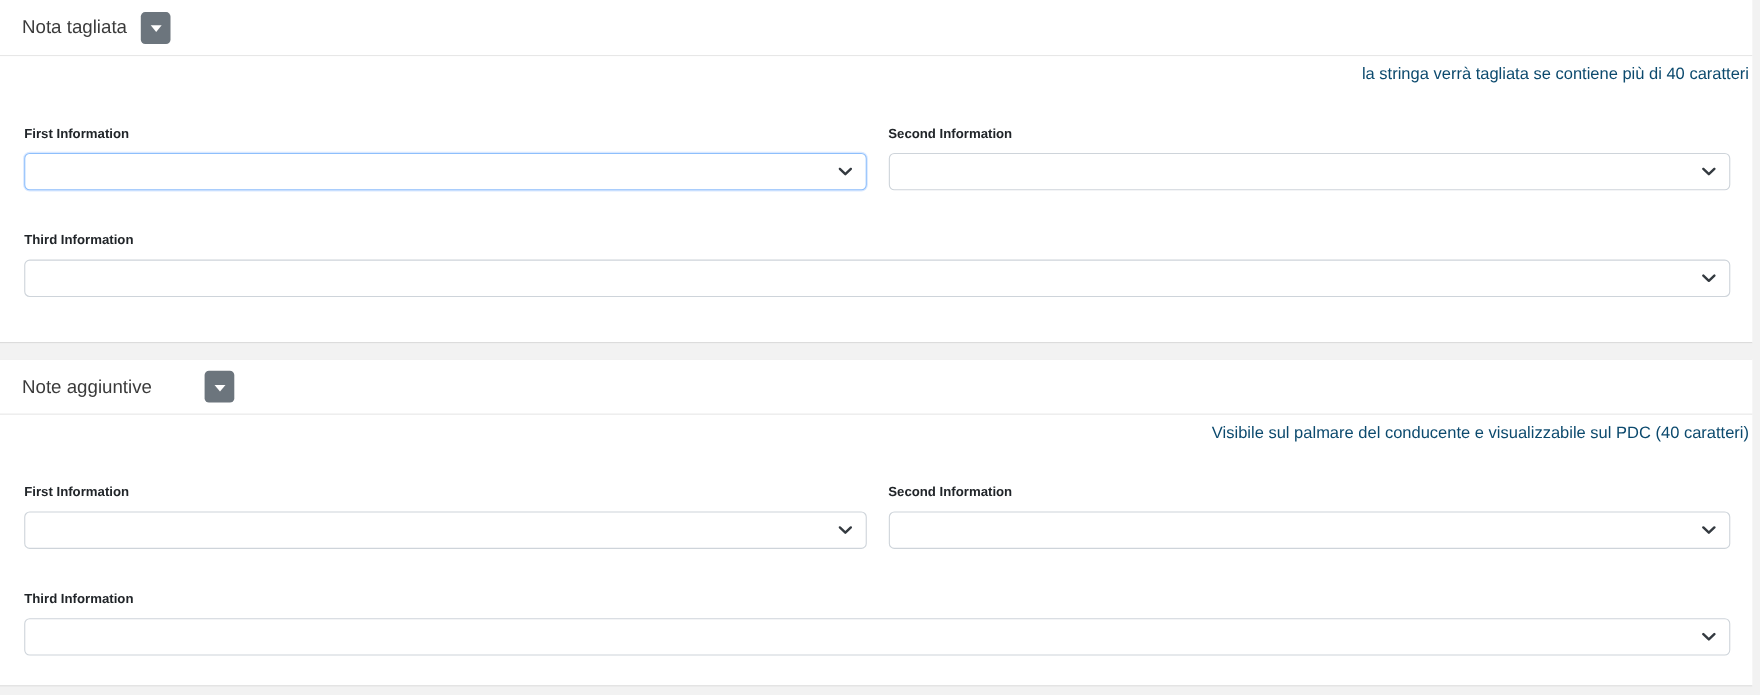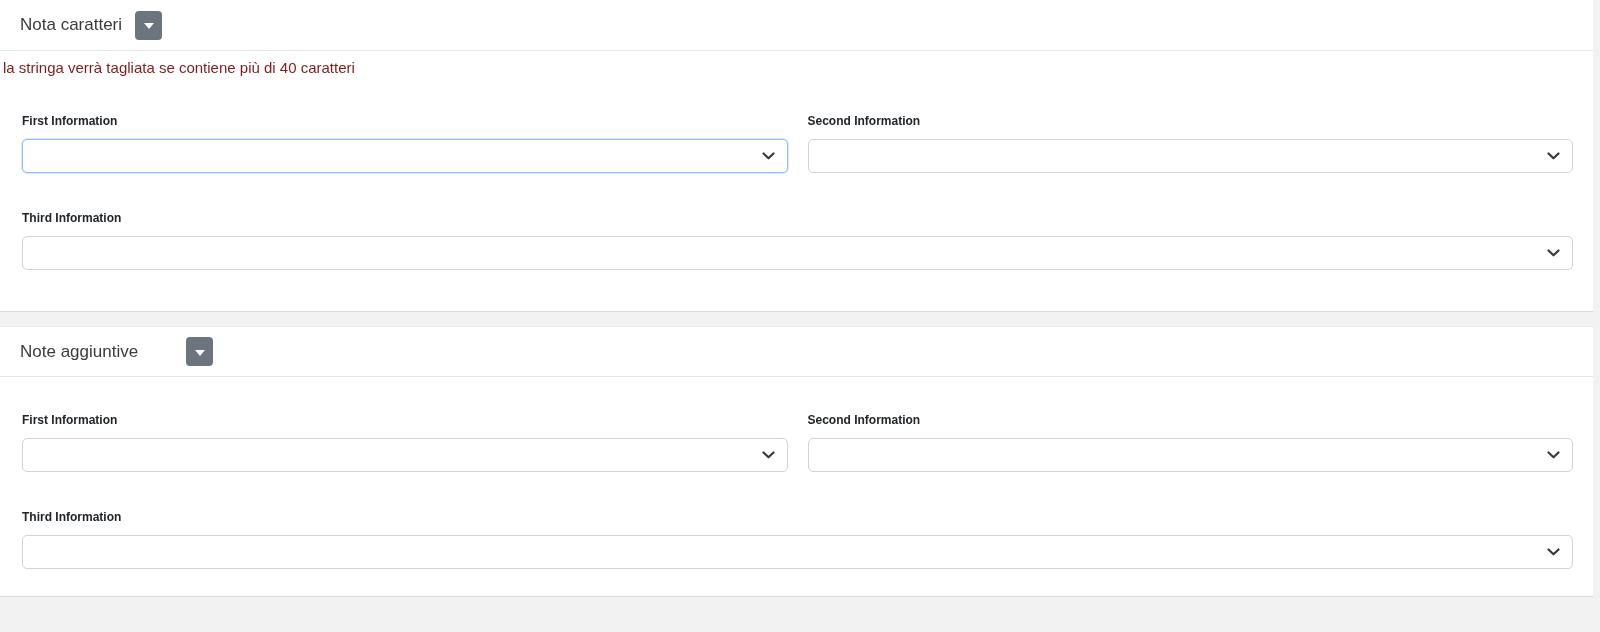--- a/index.html
+++ b/index.html
@@ -49,21 +49,22 @@
     width:0; height:0;
     border-left:5px solid transparent;
     border-right:5px solid transparent;
     border-top:6px solid #ffffff;
     margin-top:2px;
   }
   .card-sub {
     padding:7px 3px 0 3px;
     font-size:15px;
     line-height:20px;
-    color:#7f1d1d;
+    color:#0c4a6e;
+    text-align:right;
   }
   .card-body { padding:0 20px 41px 22px; }
   .card.second .card-body { padding-bottom:27px; }
   .two-col {
     display:grid;
     grid-template-columns:1fr 1fr;
     column-gap:20px;
   }
   .field { margin-top:36px; }
   .field.row2 { margin-top:38px; }
@@ -100,21 +101,21 @@
     transform:translateY(-50%);
     pointer-events:none;
     line-height:0;
   }
 </style>
 </head>
 <body>
 
 <section class="card first">
   <div class="card-header">
-    <span class="section-title">Nota caratteri</span>
+    <span class="section-title">Nota tagliata</span>
     <button class="toggle-btn">
       <span class="caret"></span>
     </button>
   </div>
   <div class="card-sub">la stringa verrà tagliata se contiene più di 40 caratteri</div>
   <div class="card-body">
     <div class="two-col">
       <div class="field">
         <div class="field-label">First Information</div>
         <div class="select-wrap">
@@ -152,20 +153,21 @@
   </div>
 </section>
 
 <section class="card second">
   <div class="card-header">
     <span class="section-title">Note aggiuntive</span>
     <button class="toggle-btn">
       <span class="caret"></span>
     </button>
   </div>
+  <div class="card-sub">Visibile sul palmare del conducente e visualizzabile sul PDC (40 caratteri)</div>
   <div class="card-body">
     <div class="two-col">
       <div class="field">
         <div class="field-label">First Information</div>
         <div class="select-wrap">
           <select class="form-select" aria-label="First Information"></select>
           <span class="chev">
             <svg width="13" height="8" viewBox="0 0 13 8">
                 <path d="M1.5 1.5 L6.5 6.3 L11.5 1.5" fill="none" stroke="#343a40" stroke-width="2.2" stroke-linecap="round" stroke-linejoin="round"></path>
               </svg>

